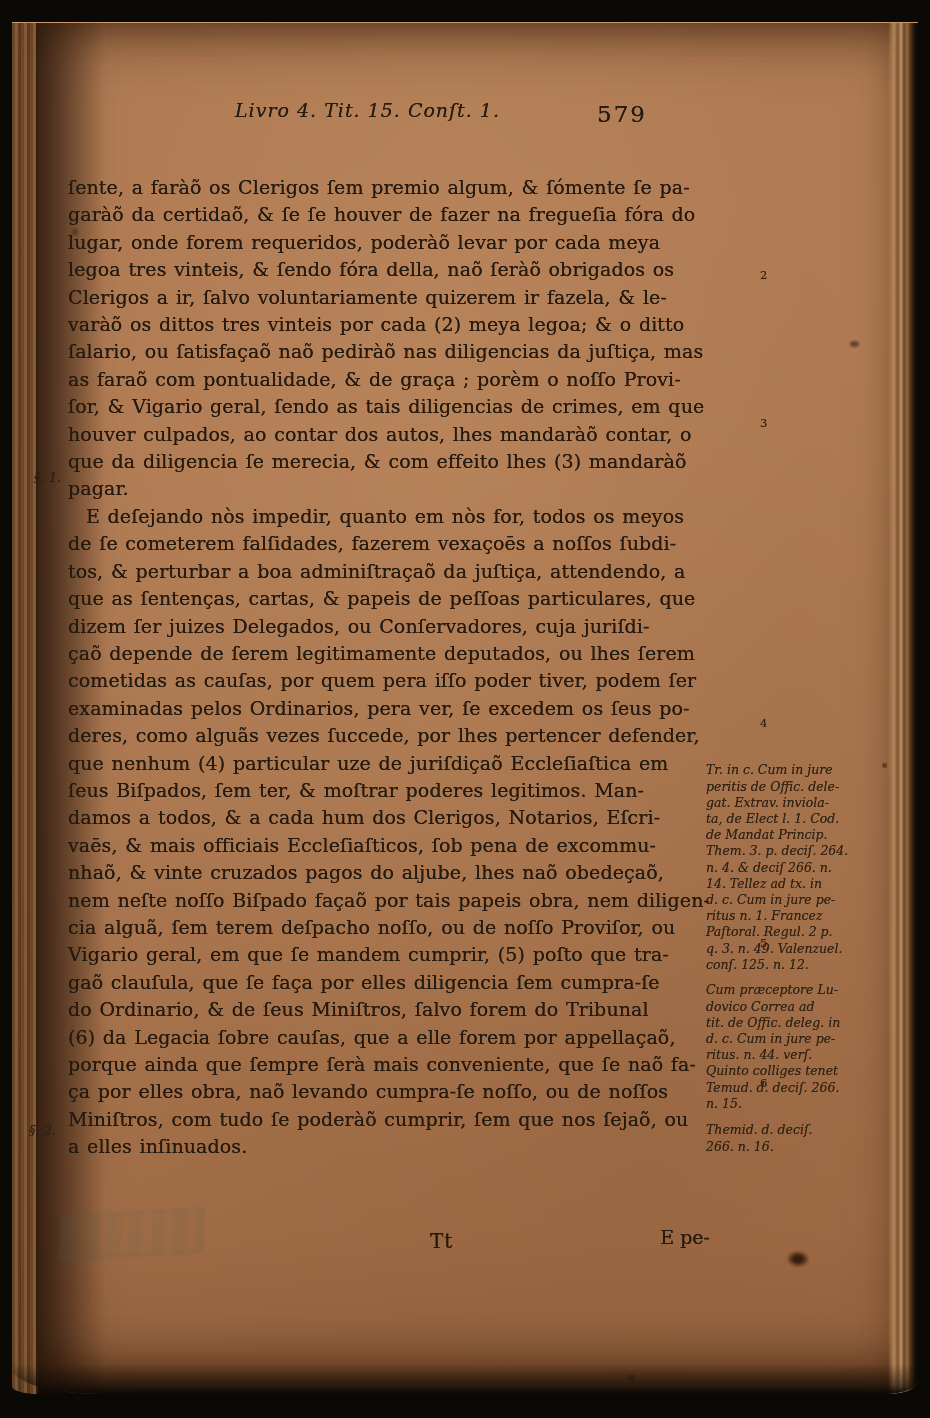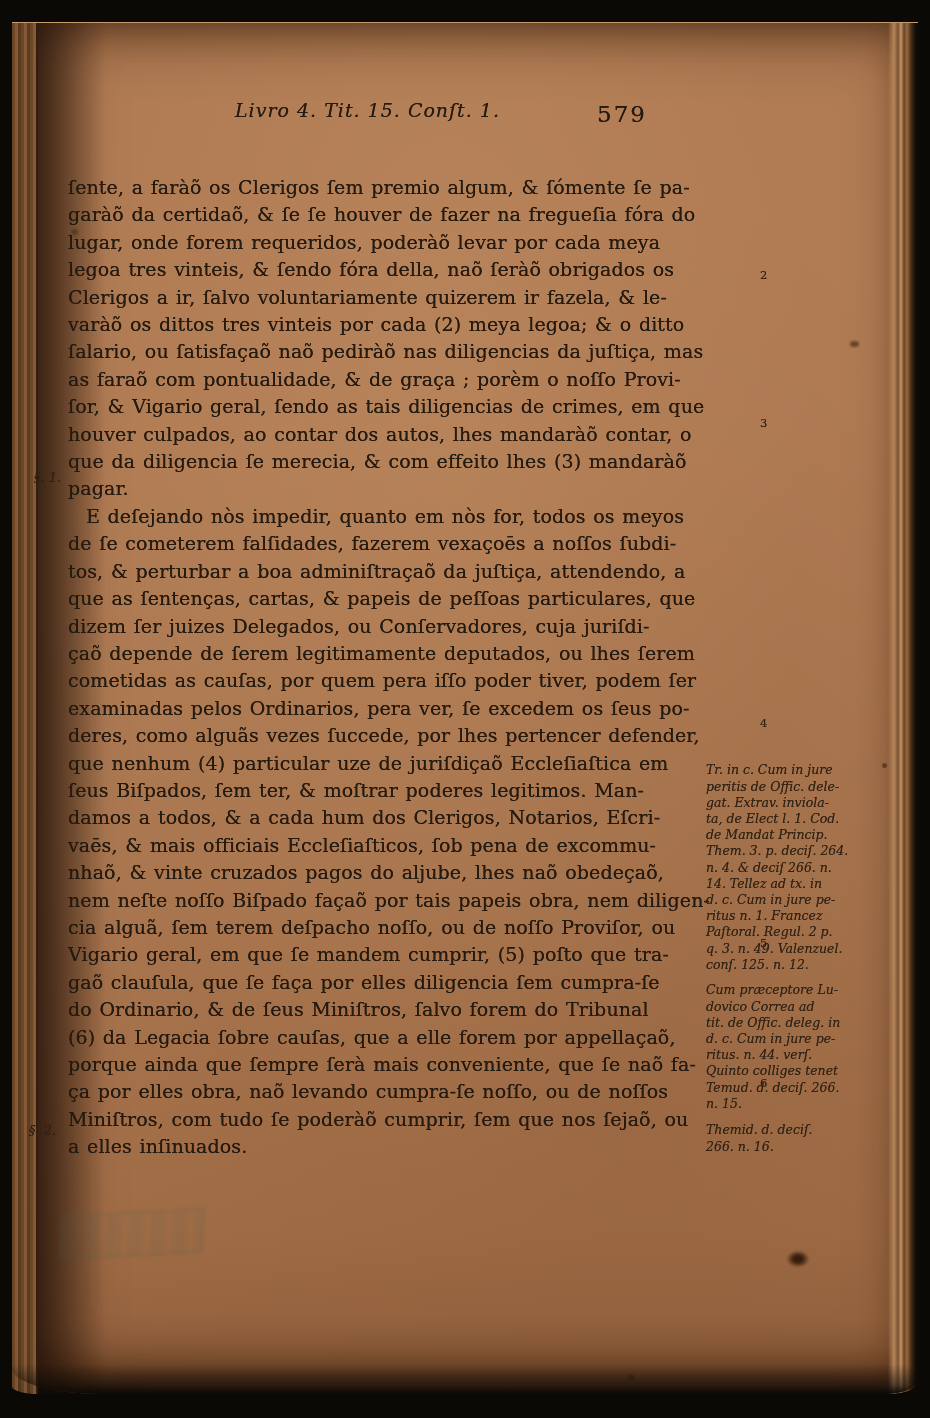--- a/index.html
+++ b/index.html
@@ -206,20 +206,24 @@
 Quinto colliges tenet
 Temud. d. deciſ. 266.
 n. 15.</span>
   </div>
   <div class="note note-6">
     <span class="sup">6</span>
     <span>Themid. d. deciſ.
 266. n. 16.</span>
   </div>
 
+  <div class="closing">
+    <span class="signature">Tt</span>
+    <span class="catchword">E pe-</span>
+  </div>
 
   <div class="stamp"></div>
   <div class="blot blot-big"></div>
   <div class="blot blot-s1"></div>
   <div class="blot blot-s2"></div>
   <div class="blot blot-s3"></div>
   <div class="blot blot-s4"></div>
 
   <div class="bottom-curve"></div>
 </div>

